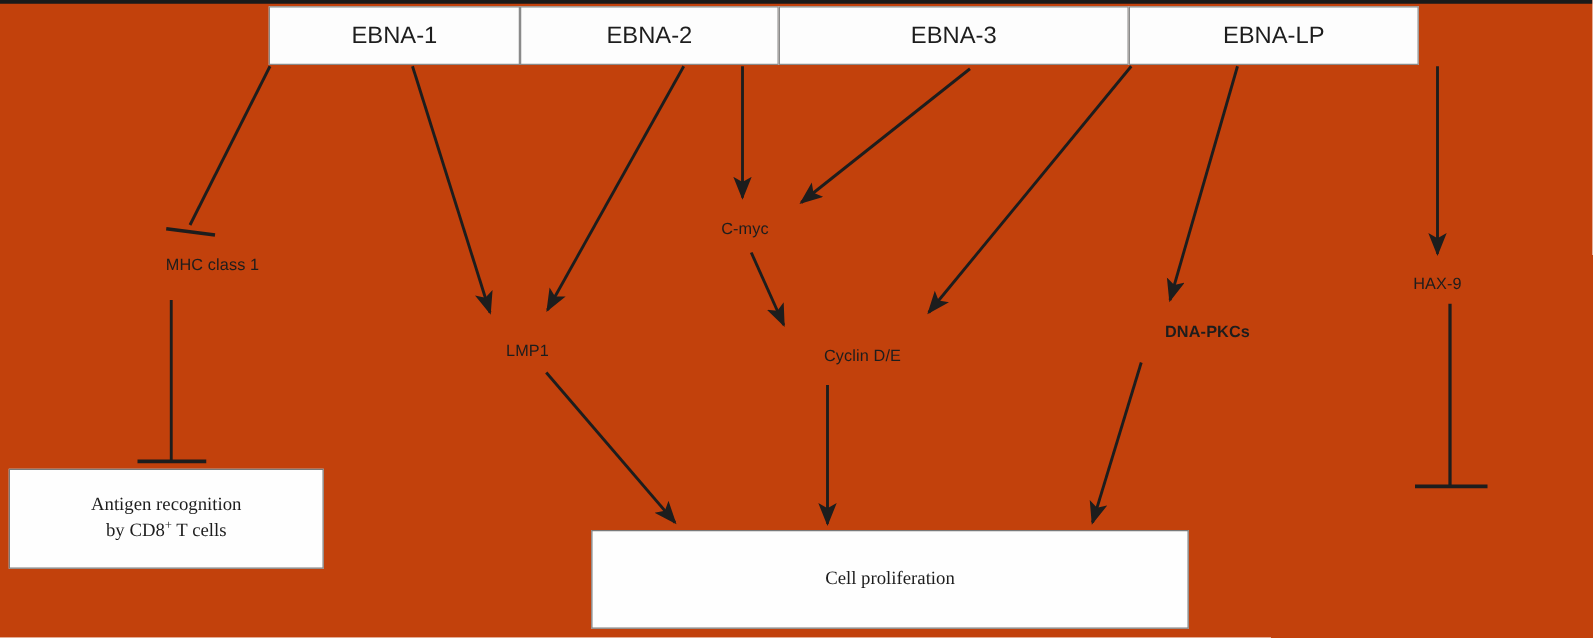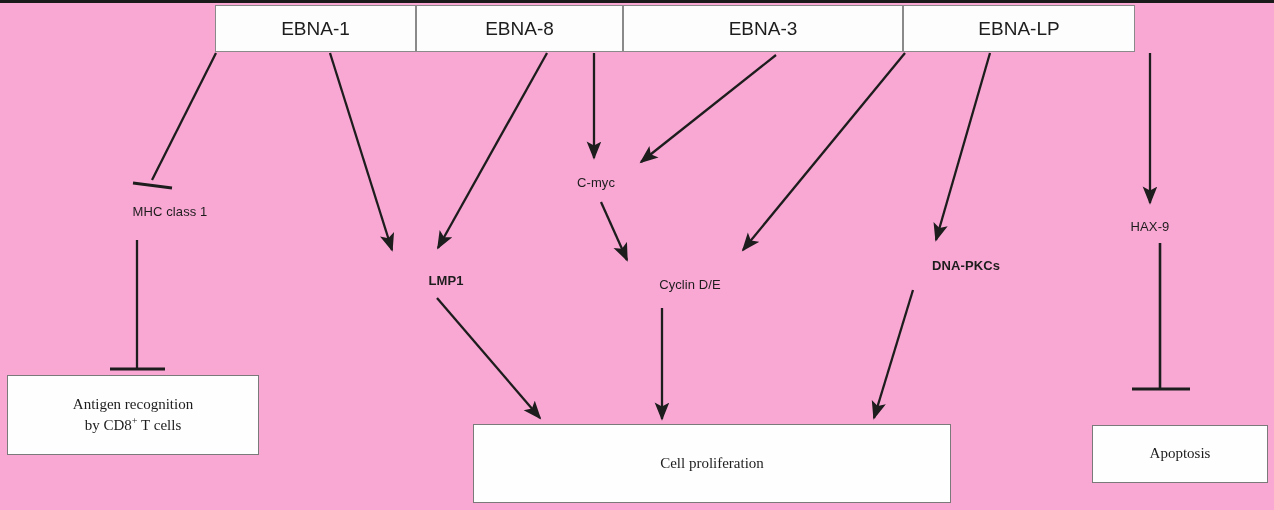--- a/index.html
+++ b/index.html
@@ -4,21 +4,21 @@
 <style>
   html, body {
     margin: 0;
     padding: 0;
     background: #ffffff;
   }
   #canvas {
     position: relative;
     width: 1274px;
     height: 510px;
-    background: #f9a8d4;
+    background: #c2410c;
     overflow: hidden;
     font-family: "Liberation Sans", sans-serif;
   }
   #top-rule {
     position: absolute;
     left: 0; top: 0;
     width: 1274px;
     height: 3px;
     background: #1a1a1a;
   }
@@ -116,49 +116,46 @@
     <g>
       <line x1="1160" y1="243" x2="1160" y2="389" stroke="#1d1d1d" stroke-width="2.6"></line>
       <line x1="1132" y1="389" x2="1190" y2="389" stroke="#1d1d1d" stroke-width="3"></line>
     </g>
   </svg>
 
   <div class="hdr-cell" style="left:215px; top:5px; width:201px; height:47px;">
     <span>EBNA-1</span>
   </div>
   <div class="hdr-cell" style="left:416px; top:5px; width:207px; height:47px;">
-    <span>EBNA-8</span>
+    <span>EBNA-2</span>
   </div>
   <div class="hdr-cell" style="left:623px; top:5px; width:280px; height:47px;">
     <span>EBNA-3</span>
   </div>
   <div class="hdr-cell" style="left:903px; top:5px; width:232px; height:47px;">
     <span>EBNA-LP</span>
   </div>
 
   <div class="node-text" style="left:170px; top:212px;">MHC class 1</div>
 
-  <div class="node-text" style="left:446px; top:281px;font-weight:bold;">LMP1</div>
+  <div class="node-text" style="left:422px; top:281px;">LMP1</div>
 
   <div class="node-text" style="left:596px; top:183px;">C-myc</div>
 
   <div class="node-text" style="left:690px; top:285px;">Cyclin D/E</div>
 
   <div class="node-text" style="left:966px; top:266px;font-weight:bold;">DNA-PKCs</div>
 
   <div class="node-text" style="left:1150px; top:227px;">HAX-9</div>
 
   <div class="box-node" style="left:7px; top:375px; width:252px; height:80px;">
     <div>
       <div>Antigen recognition</div>
       <div><span>by CD8</span><sup>+</sup><span> T cells</span></div>
     </div>
   </div>
 
   <div class="box-node" style="left:473px; top:424px; width:478px; height:79px;">
     <span>Cell proliferation</span>
   </div>
 
-  <div class="box-node" style="left:1092px; top:425px; width:176px; height:58px;">
-    <span>Apoptosis</span>
-  </div>
 
 </div>
 
 </body></html>

